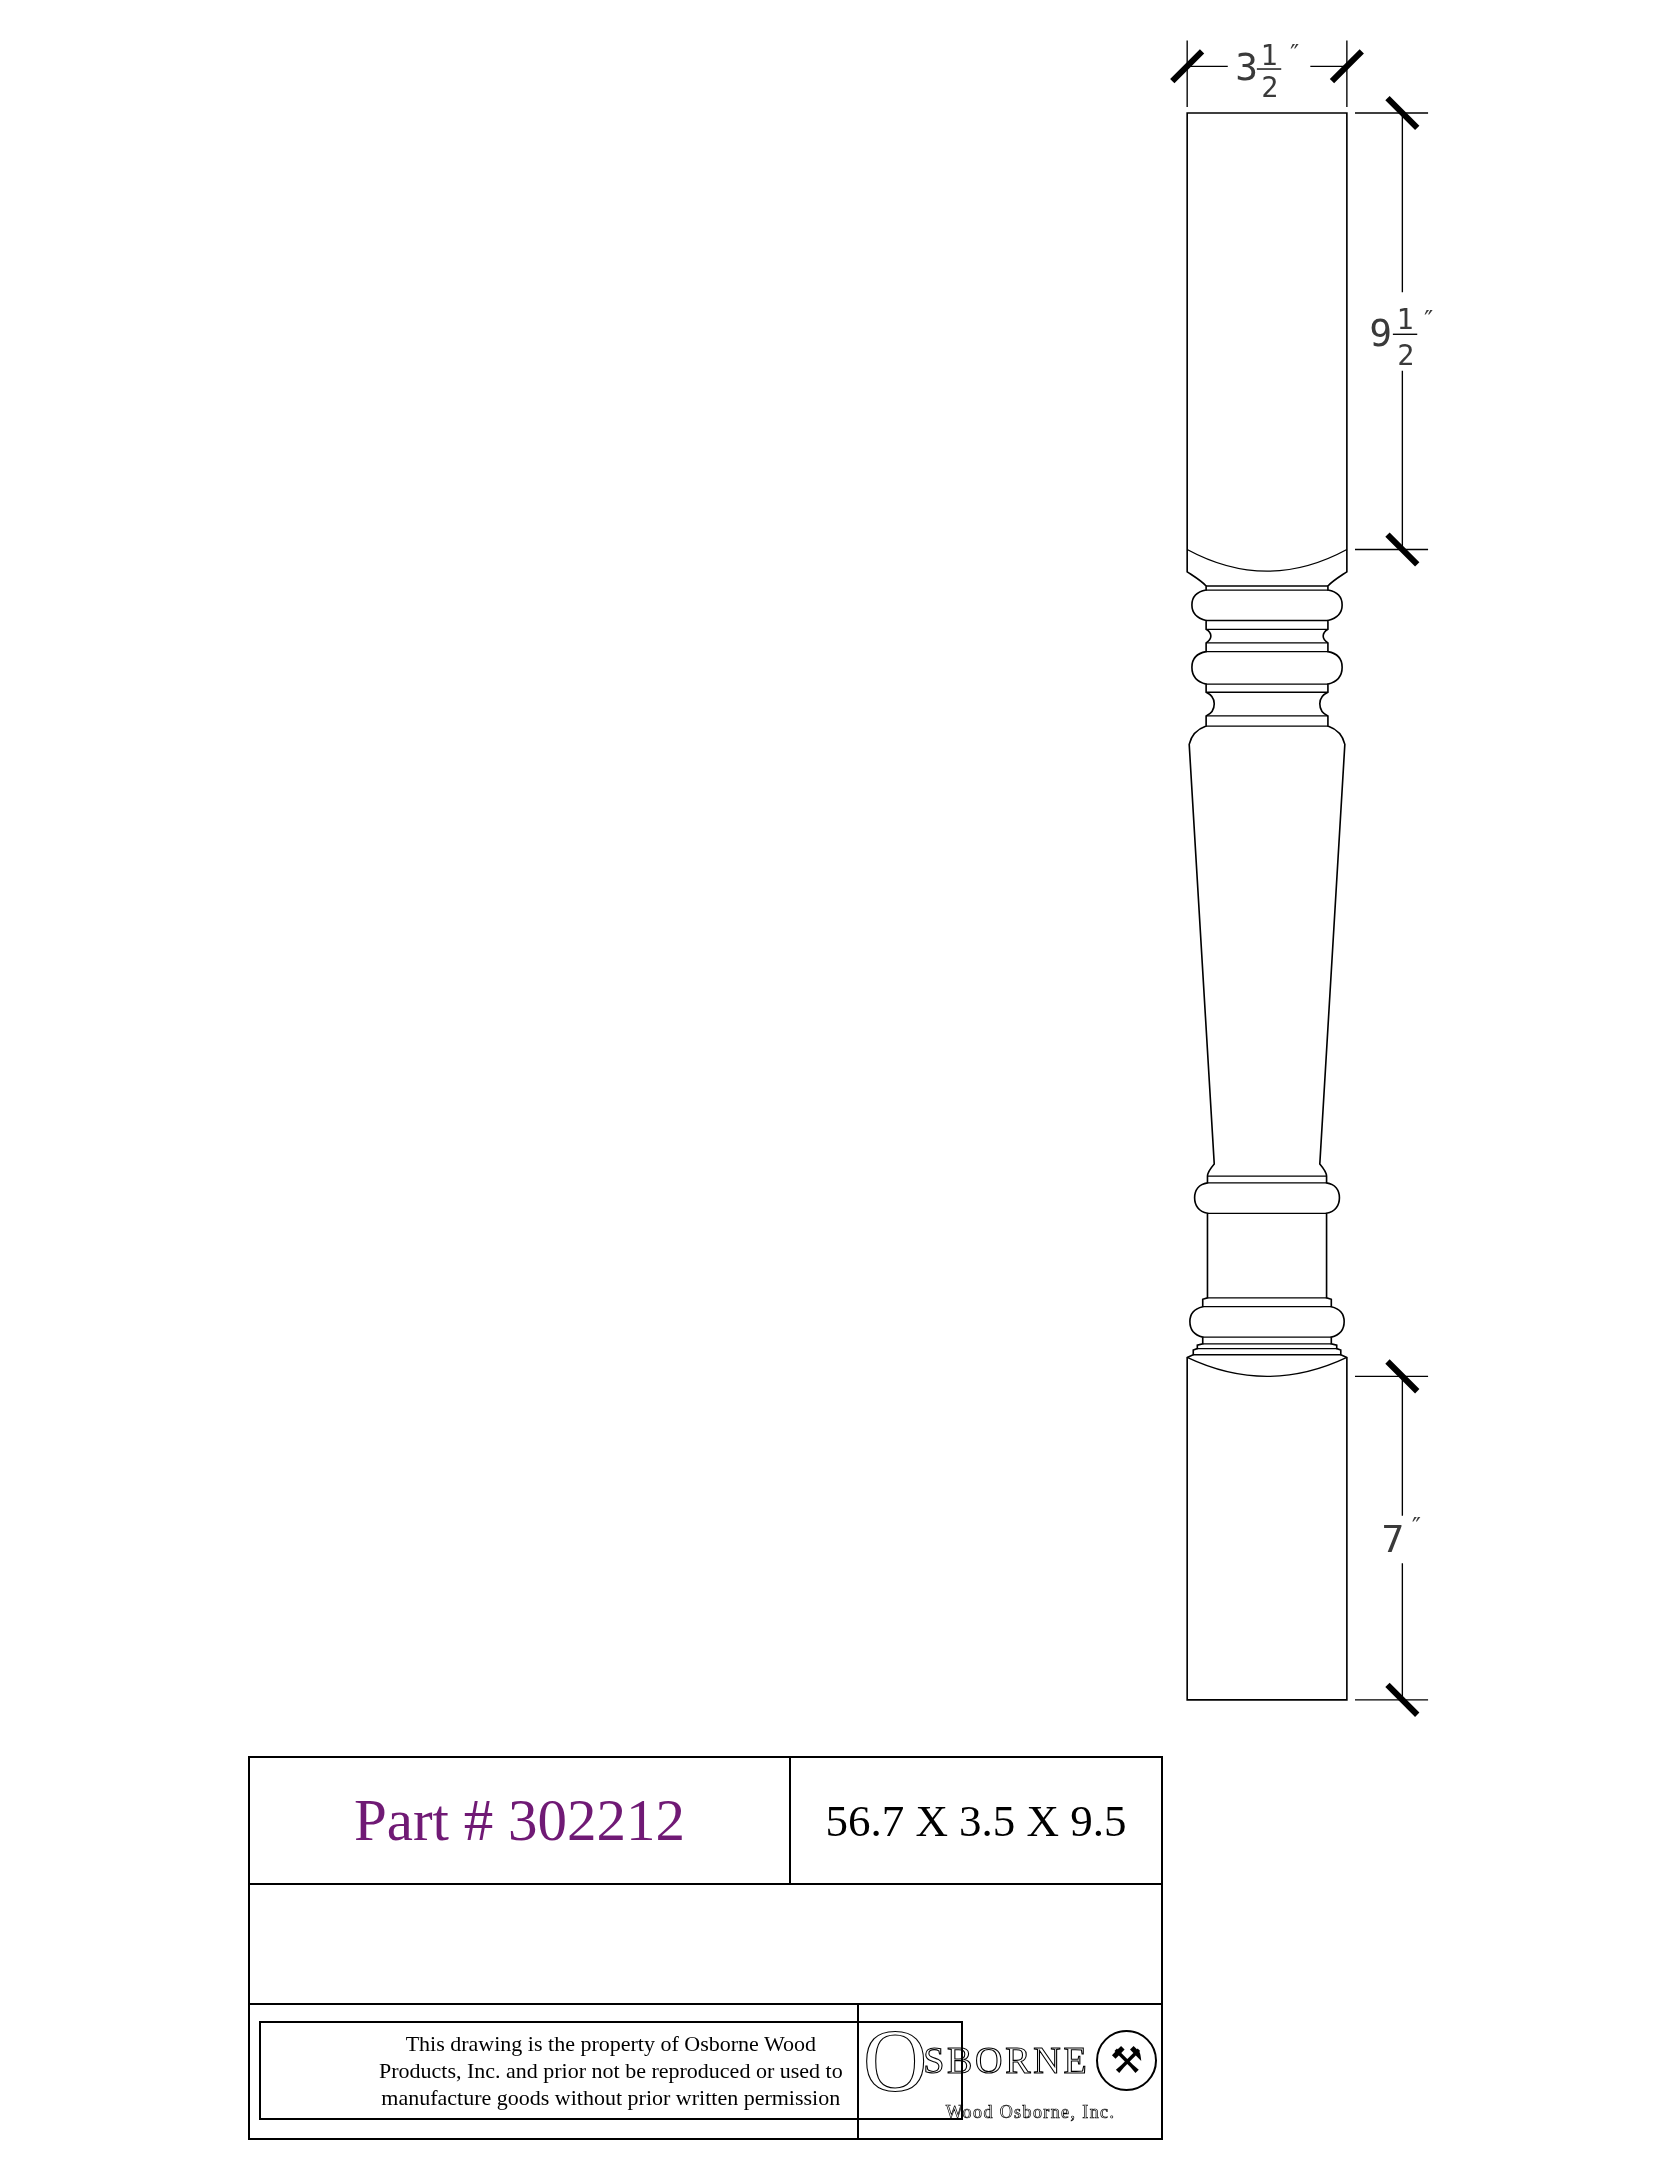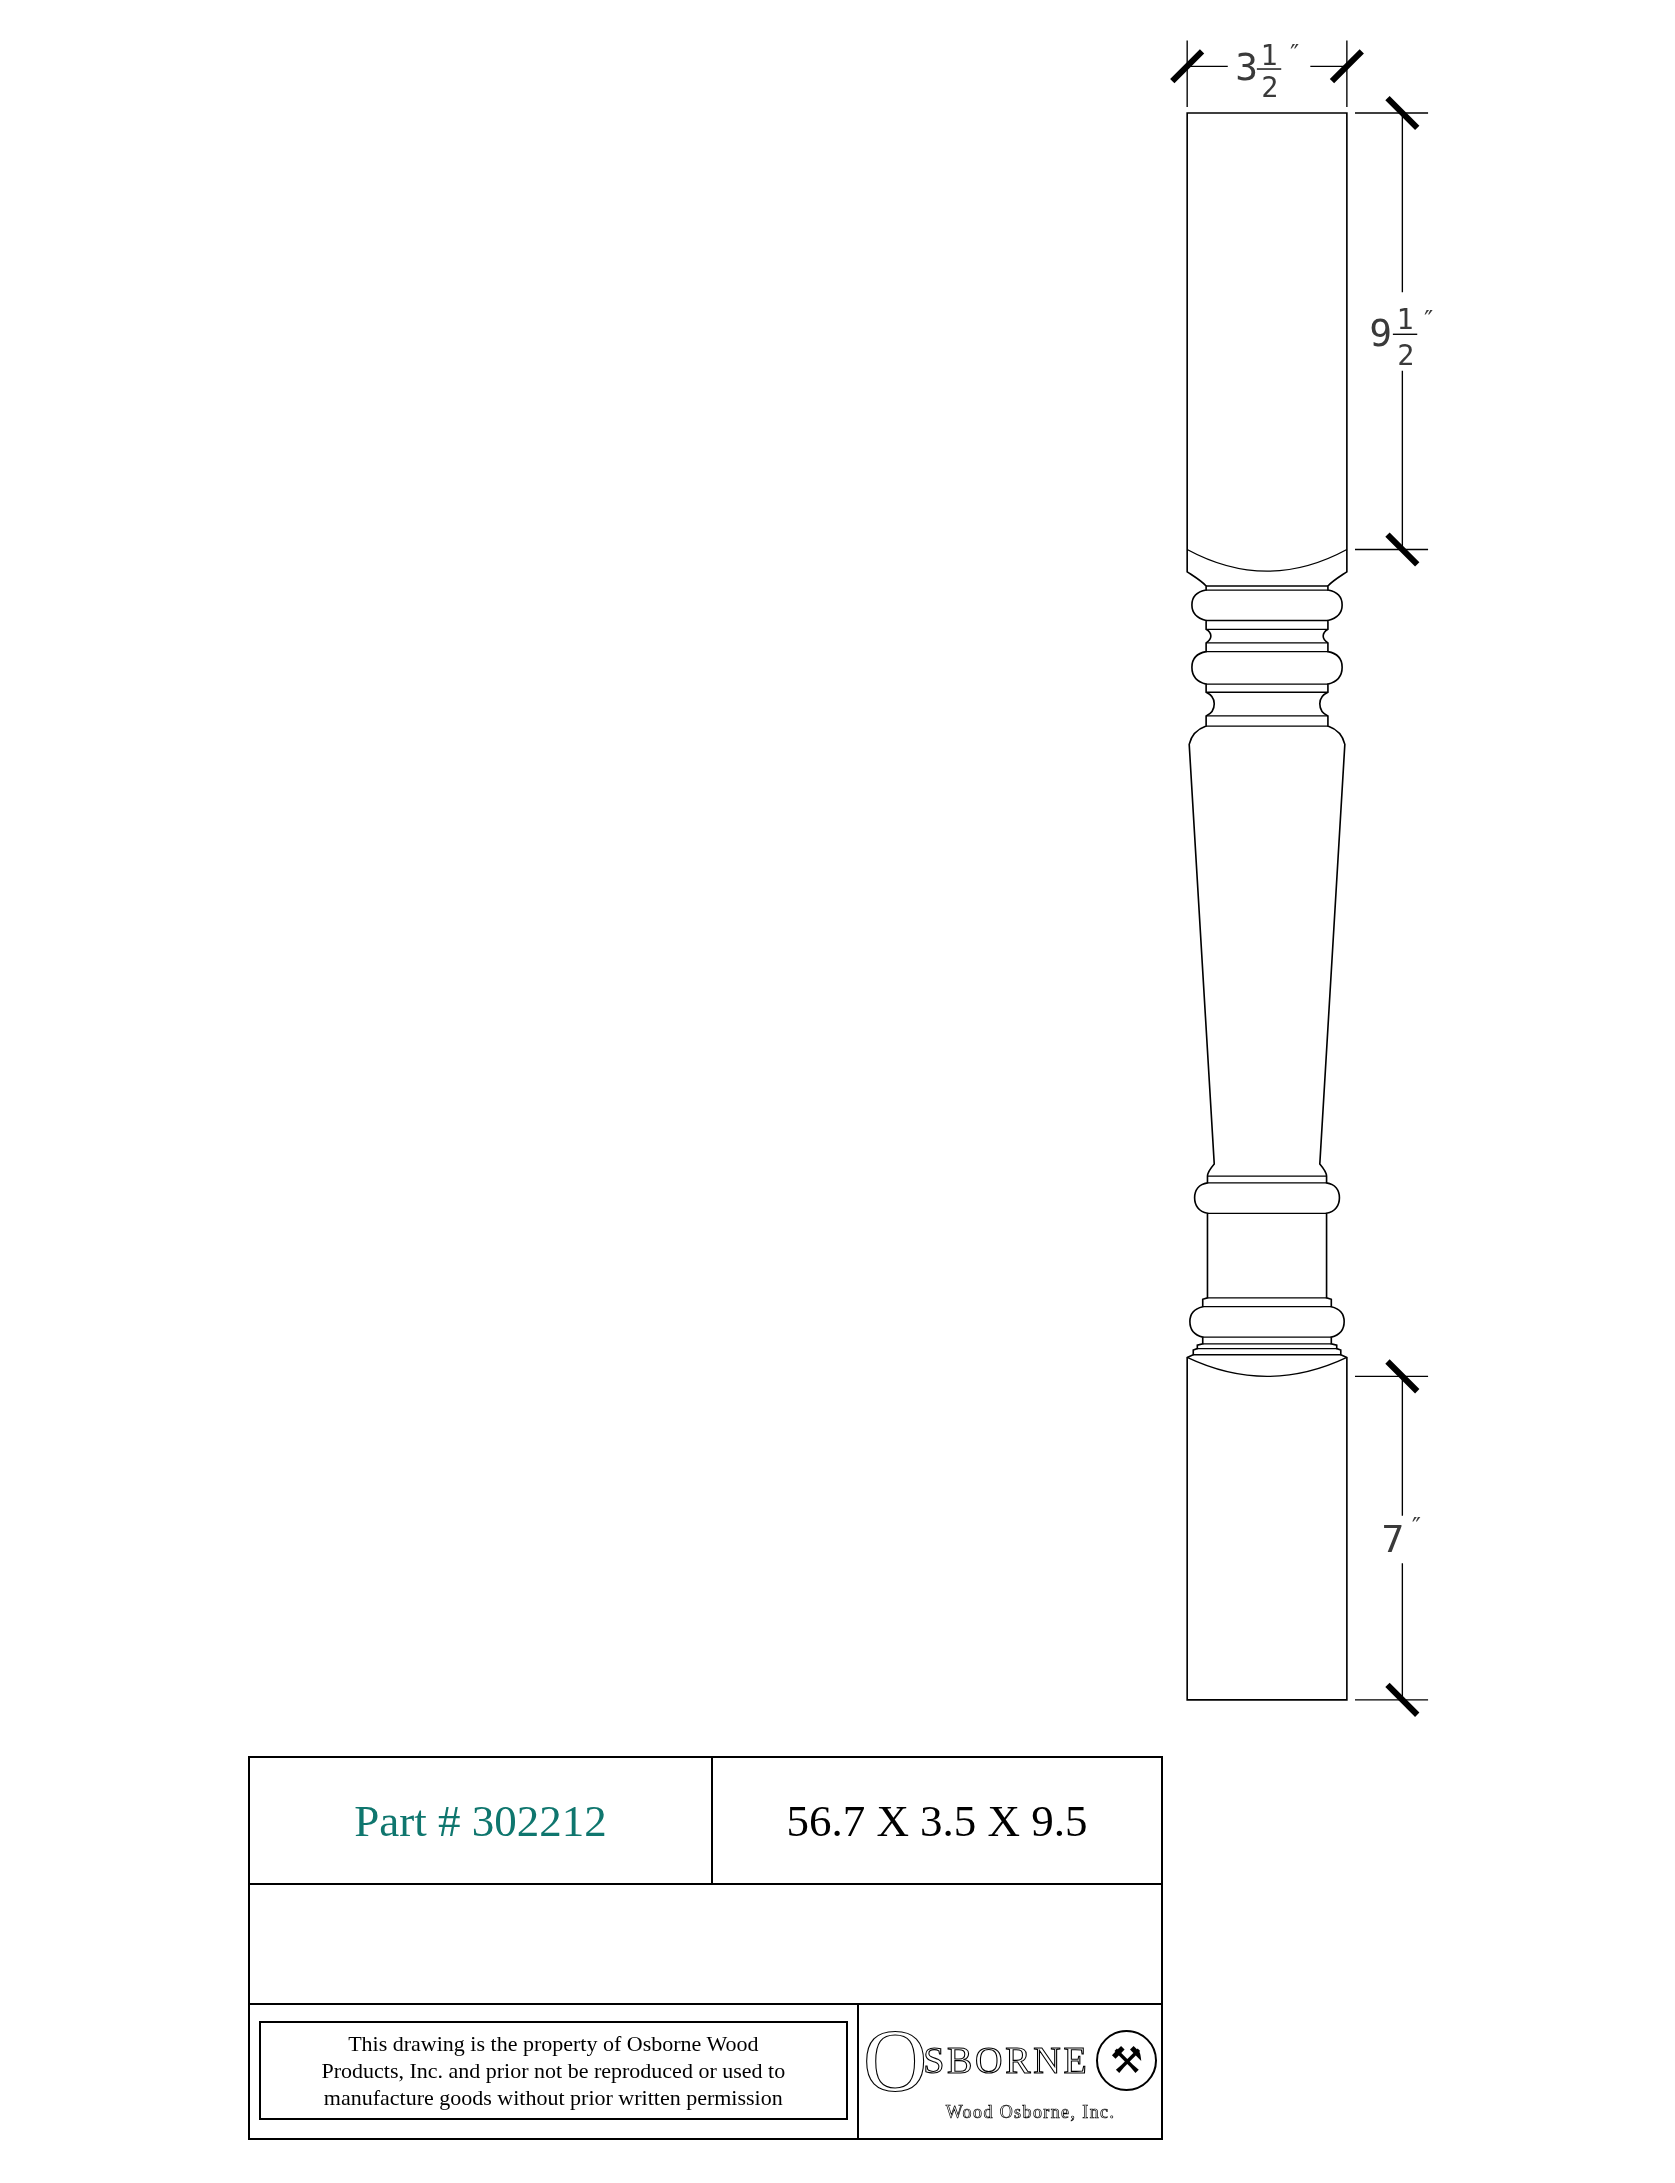--- a/index.html
+++ b/index.html
@@ -14,30 +14,30 @@
   .dim-num{font-family:"DejaVu Sans Mono",monospace;fill:#3a3a3a;}
   .fs-whole{font-size:56px;}
   .fs-frac{font-size:42px;}
   .fs-unit{font-size:36px;}
 
   
   .title-block{position:absolute;left:248px;top:1756px;width:915px;height:384px;
     border:2px solid #000;box-sizing:border-box;background:#fff;}
   .tb-row1{position:absolute;left:0;top:0;width:100%;height:127px;
     border-bottom:2px solid #000;box-sizing:border-box;display:flex;}
-  .tb-cell-part{width:463px;border-right:2px solid #000;box-sizing:border-box;
-    display:flex;align-items:center;justify-content:center;font-size:45px;color:#0f766e;}
+  .tb-cell-part{width:541px;border-right:2px solid #000;box-sizing:border-box;
+    display:flex;align-items:center;justify-content:center;font-size:59px;color:#701a75;}
   .tb-cell-size{flex:1;display:flex;align-items:center;justify-content:center;
     font-size:45px;color:#000;}
   .tb-row2{position:absolute;left:0;top:127px;width:100%;height:120px;
     border-bottom:2px solid #000;box-sizing:border-box;}
   .tb-row3{position:absolute;left:0;top:247px;bottom:0;width:100%;display:flex;}
   .tb-cell-disclaimer{width:609px;border-right:2px solid #000;box-sizing:border-box;
     position:relative;}
-  .disclaimer-box{position:absolute;left:8.8px;top:15.6px;width:589px;height:99px;
+  .disclaimer-box{position:absolute;left:8.8px;top:15.6px;width:704px;height:99px;
     border:2px solid #000;box-sizing:border-box;display:flex;flex-direction:column;
     align-items:center;justify-content:center;text-align:center;
     font-size:22px;line-height:27px;color:#000;}
   .tb-cell-logo{flex:1;display:flex;flex-direction:column;align-items:center;
     justify-content:center;overflow:hidden;}
   .logo-top{display:flex;align-items:center;}
   .outline-text{color:#000;font-family:"Liberation Serif",serif;}
   @supports (-webkit-text-stroke: 1px #000){
     .outline-text{color:#fff;-webkit-text-stroke:1.1px #000;}
     .outline-thin{-webkit-text-stroke:0.7px #000;}

